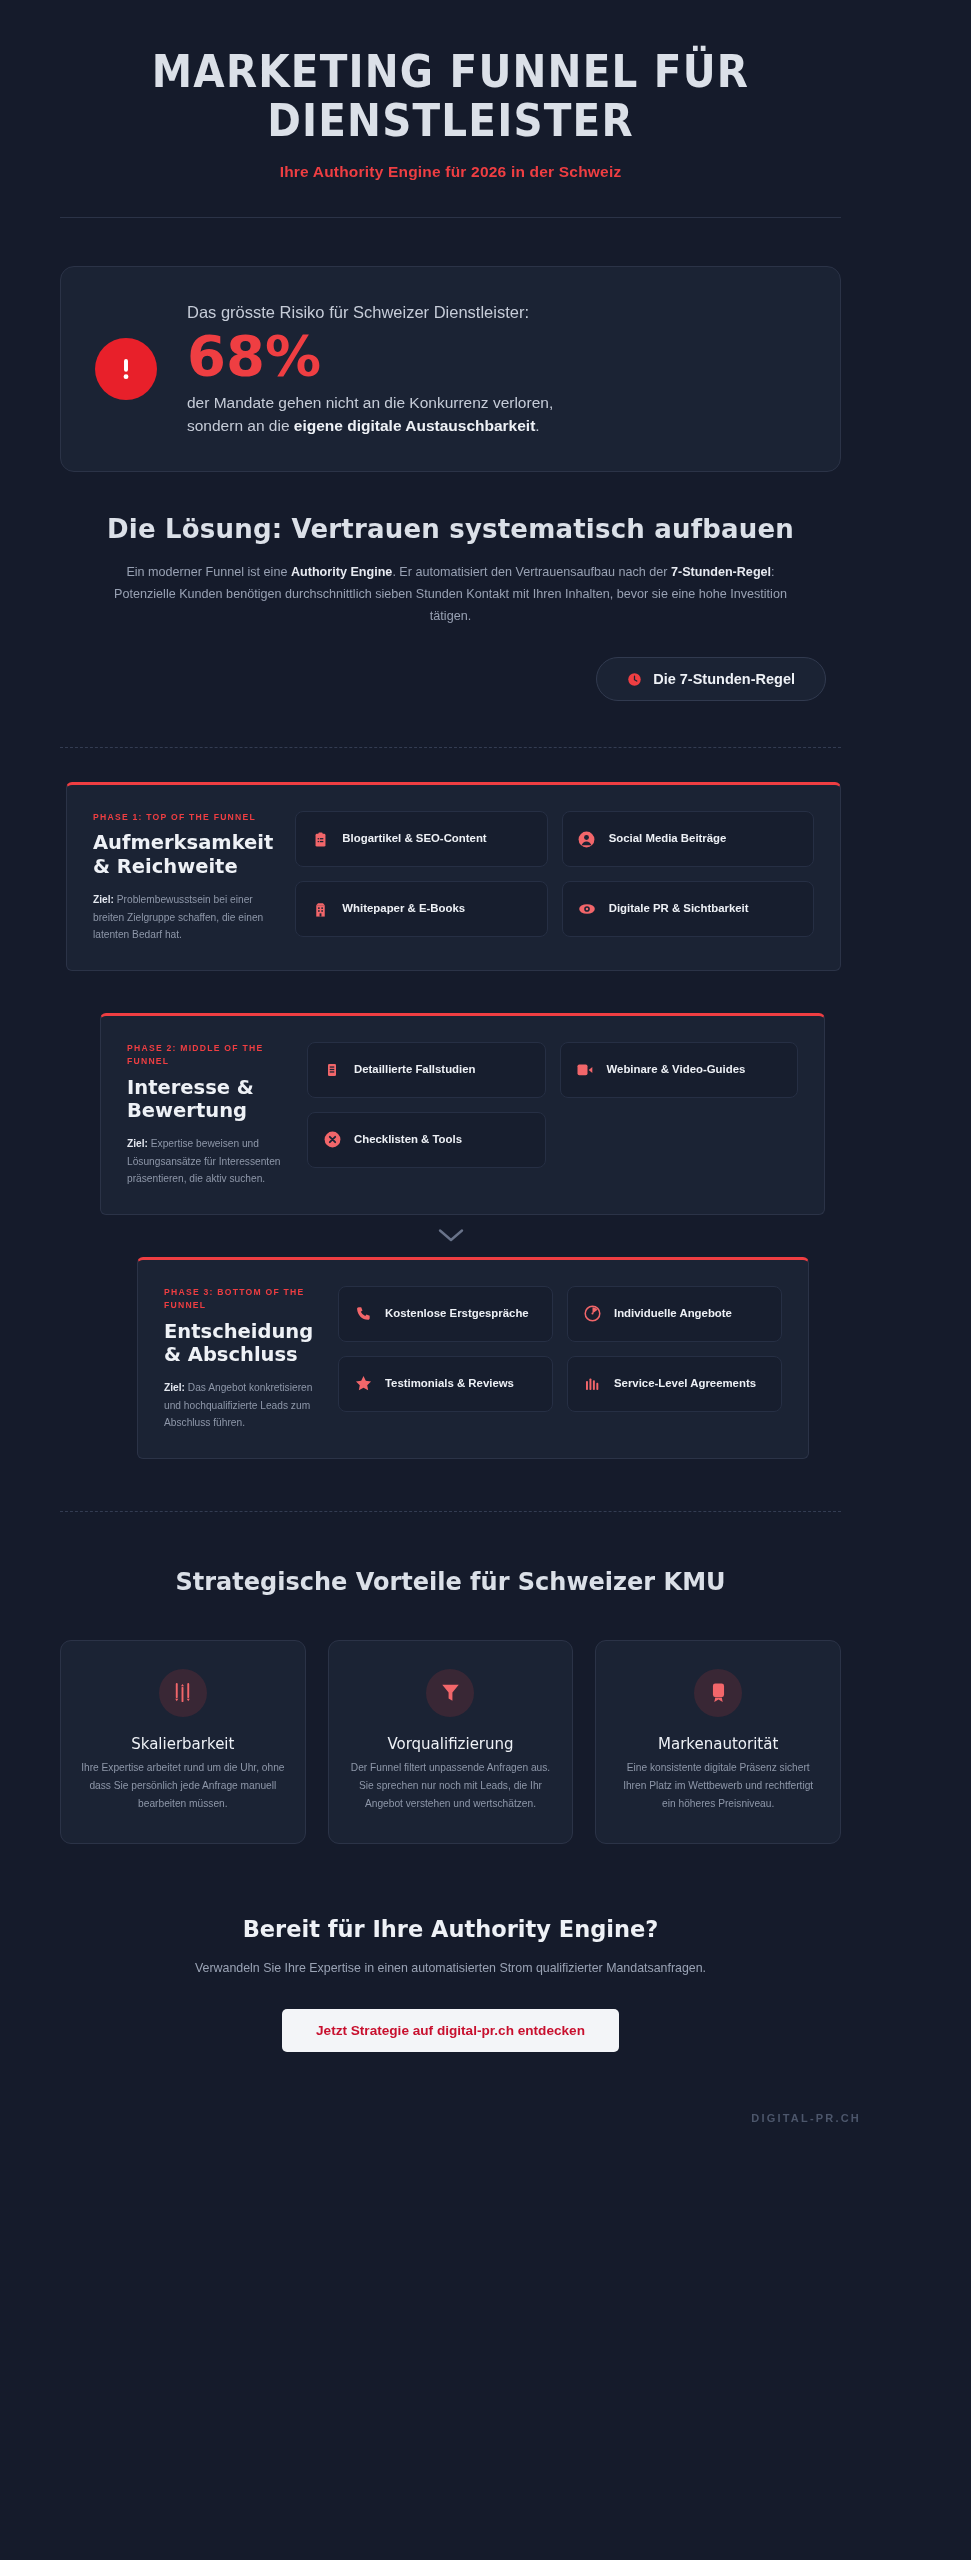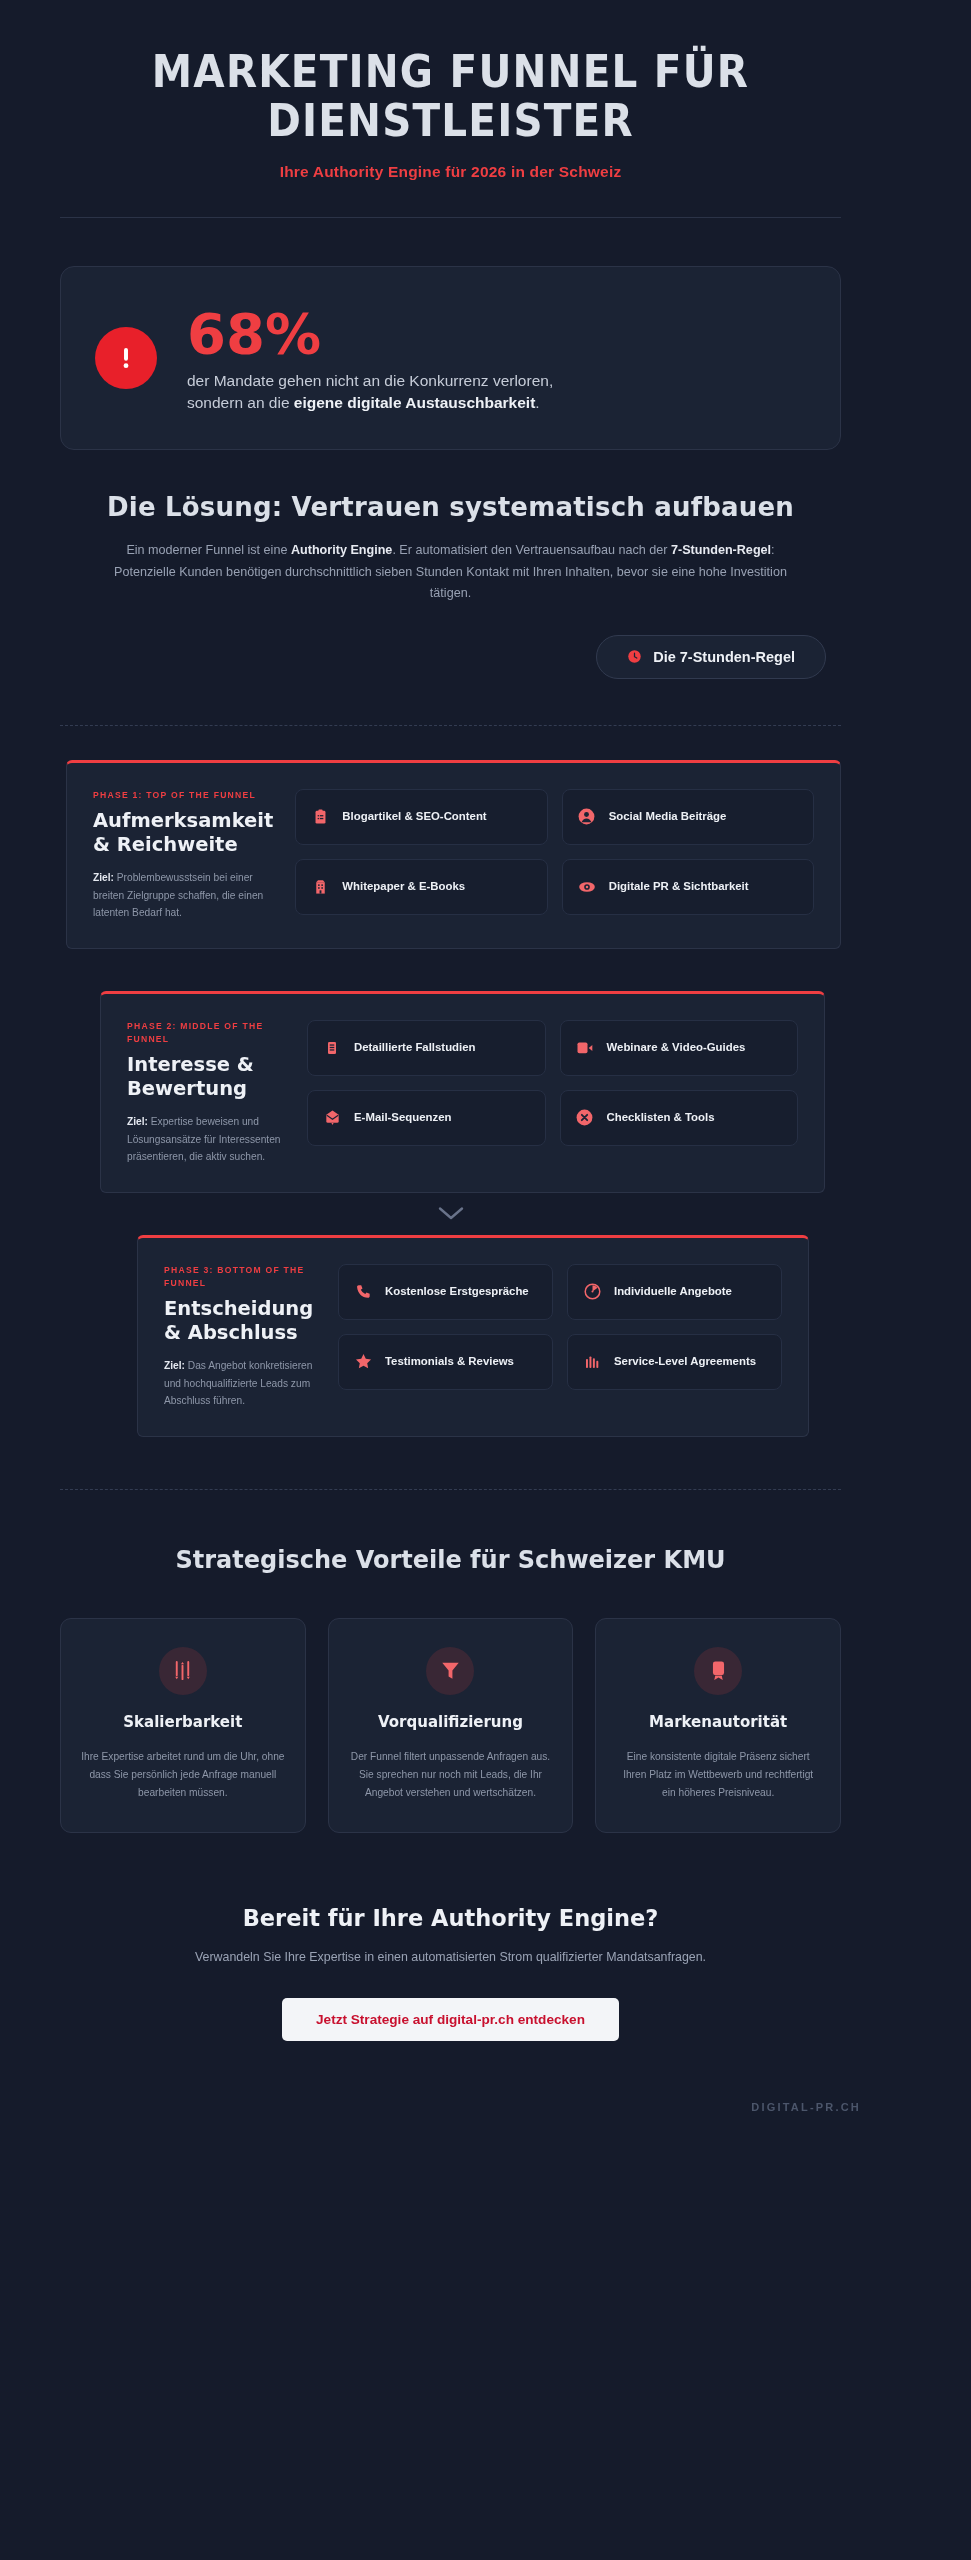--- a/index.html
+++ b/index.html
@@ -229,23 +229,23 @@
   }
   .benefit-ic {
     width:48px; height:48px;
     border-radius:50%;
     background:rgba(239,62,66,.14);
     margin:0 auto 18px auto;
     display:flex; align-items:center; justify-content:center;
   }
   .benefit-name {
     font-size:15px;
-    font-weight:700;
+    font-weight:400;
     color:#eef1f6;
-    margin-bottom:17px;
+    margin-bottom:6px;
     font-family:"DejaVu Sans", sans-serif;
   }
   .benefit-desc {
     font-size:10.2px;
     line-height:1.76;
     color:#8e97a9;
   }
 
   
   .cta { padding:72px 60px 0 60px; text-align:center; }
@@ -301,20 +301,21 @@
 
   <div class="risk-wrap">
     <div class="risk-card">
       <div class="risk-icon">
         <svg width="34" height="34" viewBox="0 0 24 24" aria-hidden="true">
           <rect x="10.6" y="5" width="2.8" height="9" rx="1.4" fill="#ffffff"></rect>
           <circle cx="12" cy="17.4" r="1.7" fill="#ffffff"></circle>
         </svg>
       </div>
       <div class="risk-body">
+        <div class="risk-lead">Das grösste Risiko für Schweizer Dienstleister:</div>
         <div class="risk-stat">68%</div>
         <div class="risk-text"><span>der Mandate gehen nicht an die Konkurrenz verloren, sondern an die </span><b>eigene digitale Austauschbarkeit</b><span>.</span></div>
       </div>
     </div>
   </div>
 
   <div class="solution">
     <div class="solution-title">Die Lösung: Vertrauen systematisch aufbauen</div>
     <div class="solution-text"><span>Ein moderner Funnel ist eine </span><b>Authority Engine</b><span>. Er automatisiert den Vertrauensaufbau nach der </span><b>7-Stunden-Regel</b><span>: Potenzielle Kunden benötigen durchschnittlich sieben Stunden Kontakt mit Ihren Inhalten, bevor sie eine hohe Investition tätigen.</span></div>
     <div style="text-align:right;">
@@ -421,30 +422,20 @@
           <span class="tico">
             <svg width="20" height="17" viewBox="0 0 24 20" aria-hidden="true">
               <rect x="3" y="4" width="12" height="13" rx="2.2" fill="#f2666a"></rect>
               <path d="M16.4 10.5l4.4-3.6v7.2z" fill="#f2666a"></path>
             </svg>
           </span>
           <span class="tlabel">Webinare &amp; Video-Guides</span>
         </div>
         <div class="tactic">
           <span class="tico">
-            <svg width="19" height="17" viewBox="0 0 24 22" aria-hidden="true">
-              <path d="M4 7.6L12 2l8 5.6v8.2a2 2 0 0 1-2 2H6a2 2 0 0 1-2-2z" fill="#f2666a"></path>
-              <path d="M4.6 8L12 13.2 19.4 8" stroke="#1b2334" stroke-width="1.6" fill="none"></path>
-              <path d="M10.6 18h2.8l-1.4 2.6z" fill="#f2666a"></path>
-            </svg>
-          </span>
-          <span class="tlabel">E-Mail-Sequenzen</span>
-        </div>
-        <div class="tactic">
-          <span class="tico">
             <svg width="19" height="19" viewBox="0 0 24 24" aria-hidden="true">
               <circle cx="12" cy="12" r="10" fill="#f2666a"></circle>
               <path d="M8.6 8.6l6.8 6.8M15.4 8.6l-6.8 6.8" stroke="#1b2334" stroke-width="2.3" stroke-linecap="round"></path>
             </svg>
           </span>
           <span class="tlabel">Checklisten &amp; Tools</span>
         </div>
       </div>
     </div>
 

